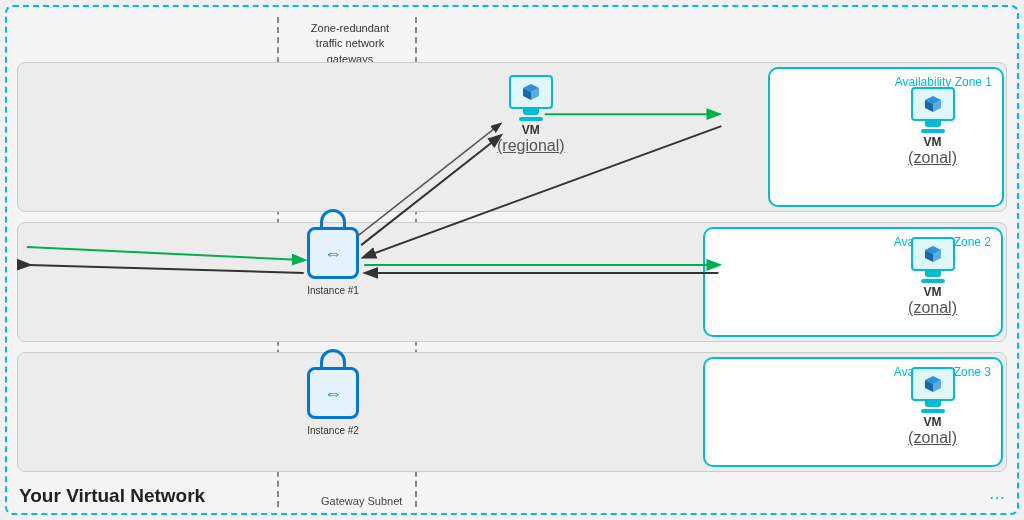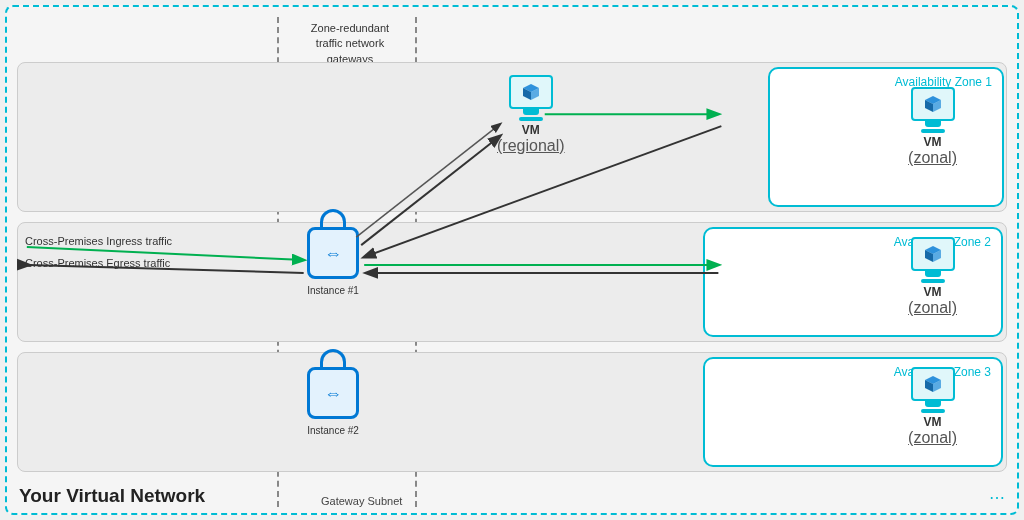--- a/index.html
+++ b/index.html
@@ -243,28 +243,20 @@
   </div>
 
   <div class="az-box" style="top:220px; right:14px; width:300px; height:110px;">
     <span class="az-label">Availability Zone 2</span>
   </div>
 
   <div class="az-box" style="top:350px; right:14px; width:300px; height:110px;">
     <span class="az-label">Availability Zone 3</span>
   </div>
 
-  <div style="position:absolute; top:228px; left:18px;">
-    <div class="traffic-label" style="margin-bottom:10px;">
-      <span>Cross-Premises Ingress traffic</span>
-    </div>
-    <div class="traffic-label">
-      <span>Cross-Premises Egress traffic</span>
-    </div>
-  </div>
 
   <div class="lock-icon-container" style="left:300px; top:220px;">
     <div style="position:relative; display:flex; flex-direction:column; align-items:center;">
       <div class="lock-shackle"></div>
       <div class="lock-body">
         <span class="lock-arrows">⇔</span>
       </div>
     </div>
     <div class="instance-label">Instance #1</div>
   </div>

